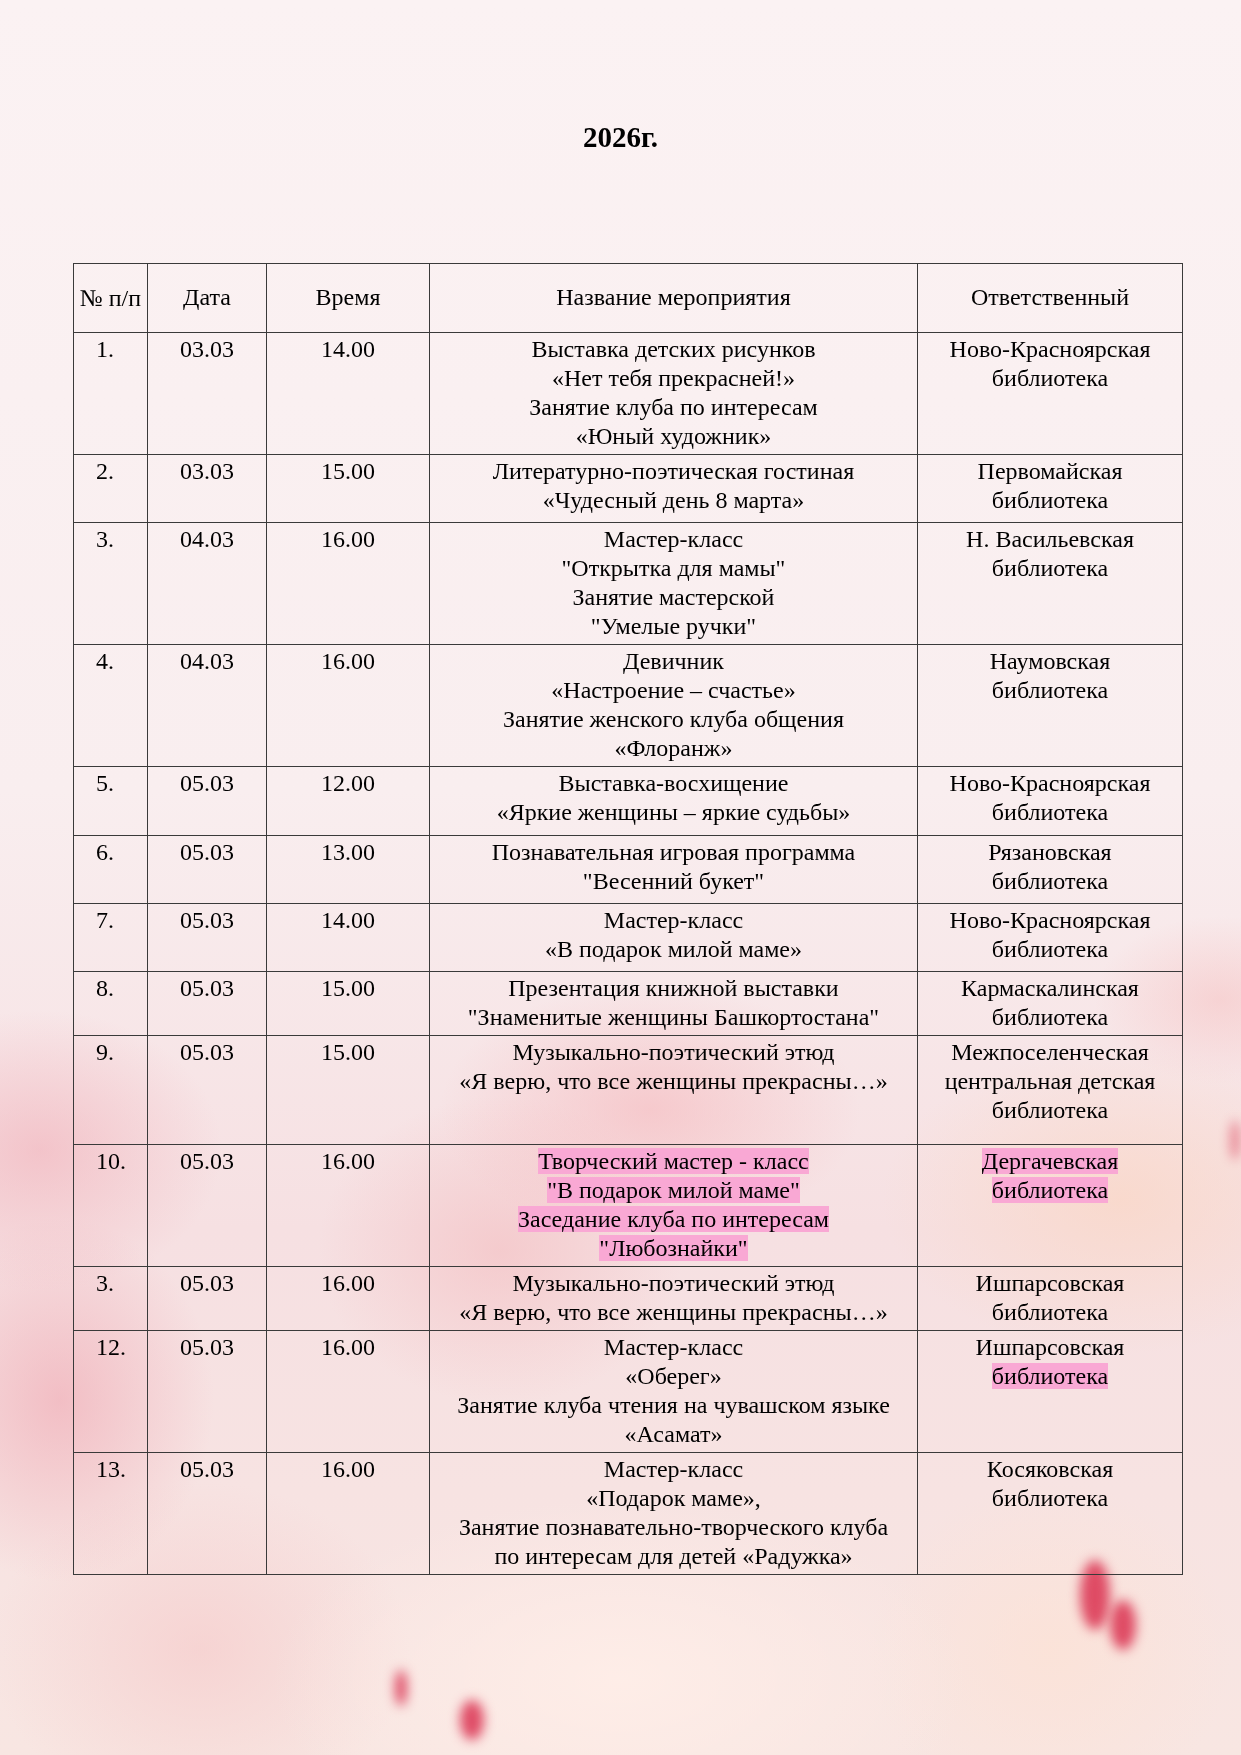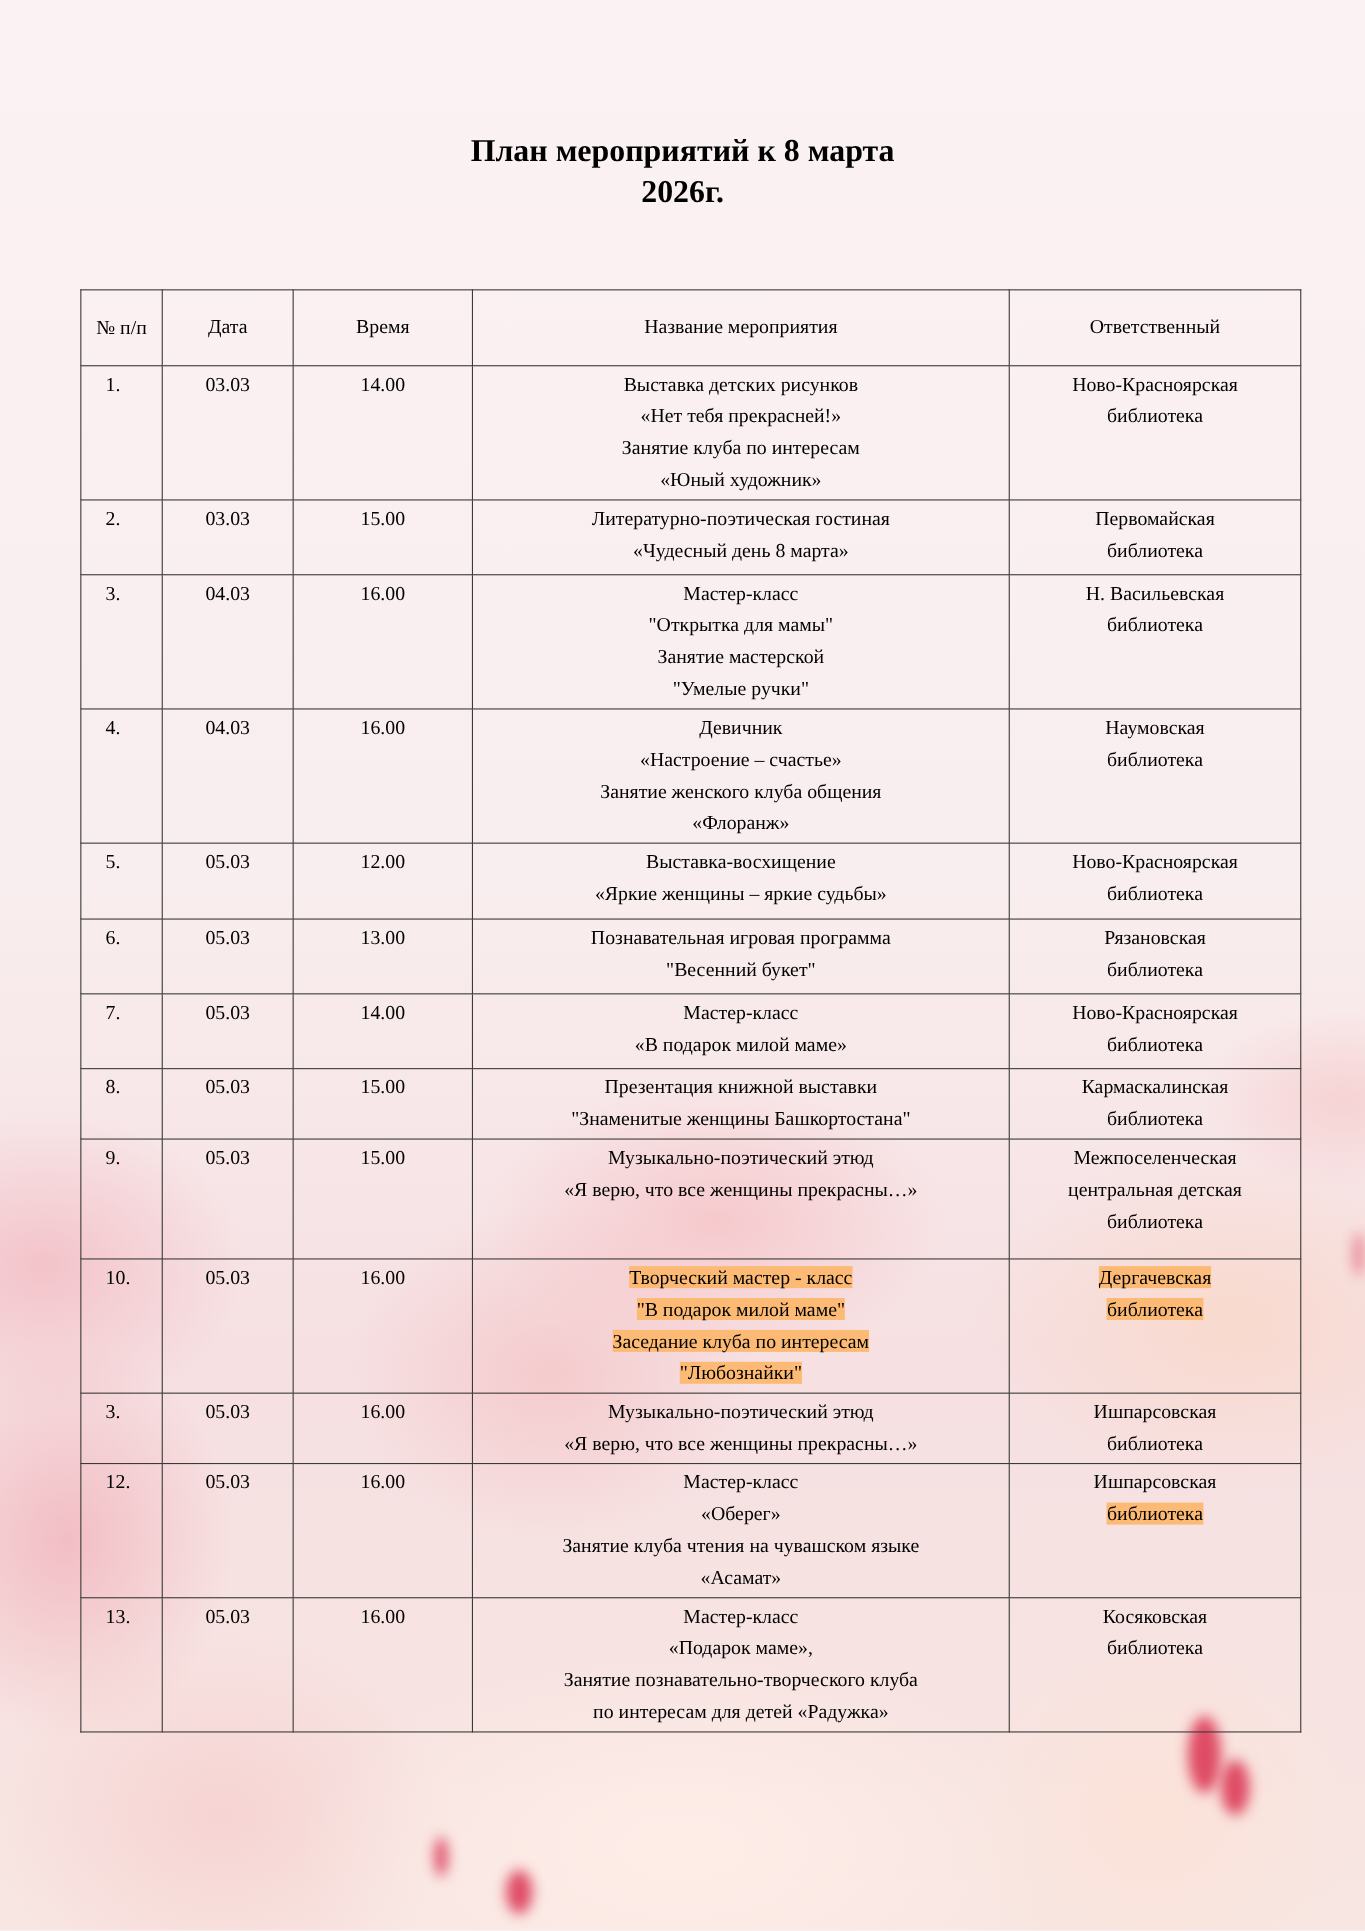--- a/index.html
+++ b/index.html
@@ -39,55 +39,54 @@
       font-size: 29px;
       line-height: 38px;
     }
     .header div { margin: 0; }
     table.plan {
       position: absolute;
       left: 73px; top: 263px;
       width: 1109px;
       border-collapse: collapse;
       table-layout: fixed;
-      font-size: 18px;
+      font-size: 24px;
       line-height: 29px;
       font-family: Liberation Serif, serif;
     }
     table.plan th, table.plan td {
       border: 1.3px solid #3a3a3a;
       padding: 2px 4px 3px 4px;
       vertical-align: top;
       text-align: center;
       font-weight: normal;
       background: transparent;
     }
     table.plan th { vertical-align: middle; }
     table.plan td.num { text-align: left; padding-left: 22px; }
     table.plan th.num { padding: 4px 0; }
     .line { display: block; }
-    .hl { background: #fdba74; margin-top: 40px; }
+    .hl { background: #f9a8d4; margin-top: 40px; }
     col.c1 { width: 74px; }
     col.c2 { width: 119px; }
     col.c3 { width: 163px; }
     col.c4 { width: 488px; }
     col.c5 { width: 265px; }
   </style>
 </head>
 <body>
 
 <div class="bg"></div>
 <div class="accent" style="left:1080px;top:1560px;width:30px;height:70px;"></div>
 <div class="accent" style="left:1110px;top:1600px;width:26px;height:50px;"></div>
 <div class="accent" style="left:460px;top:1700px;width:24px;height:40px;"></div>
 <div class="accent" style="left:395px;top:1670px;width:12px;height:36px;"></div>
 <div class="accent" style="left:1230px;top:1120px;width:10px;height:40px;opacity:0.6;"></div>
 
 <div class="header">
-  <div>План мероприятий к 8 марта</div>
   <div>2026г.</div>
 </div>
 
 <table class="plan">
   <colgroup>
     <col class="c1">
       <col class="c2">
       <col class="c3">
       <col class="c4">
       <col class="c5">

